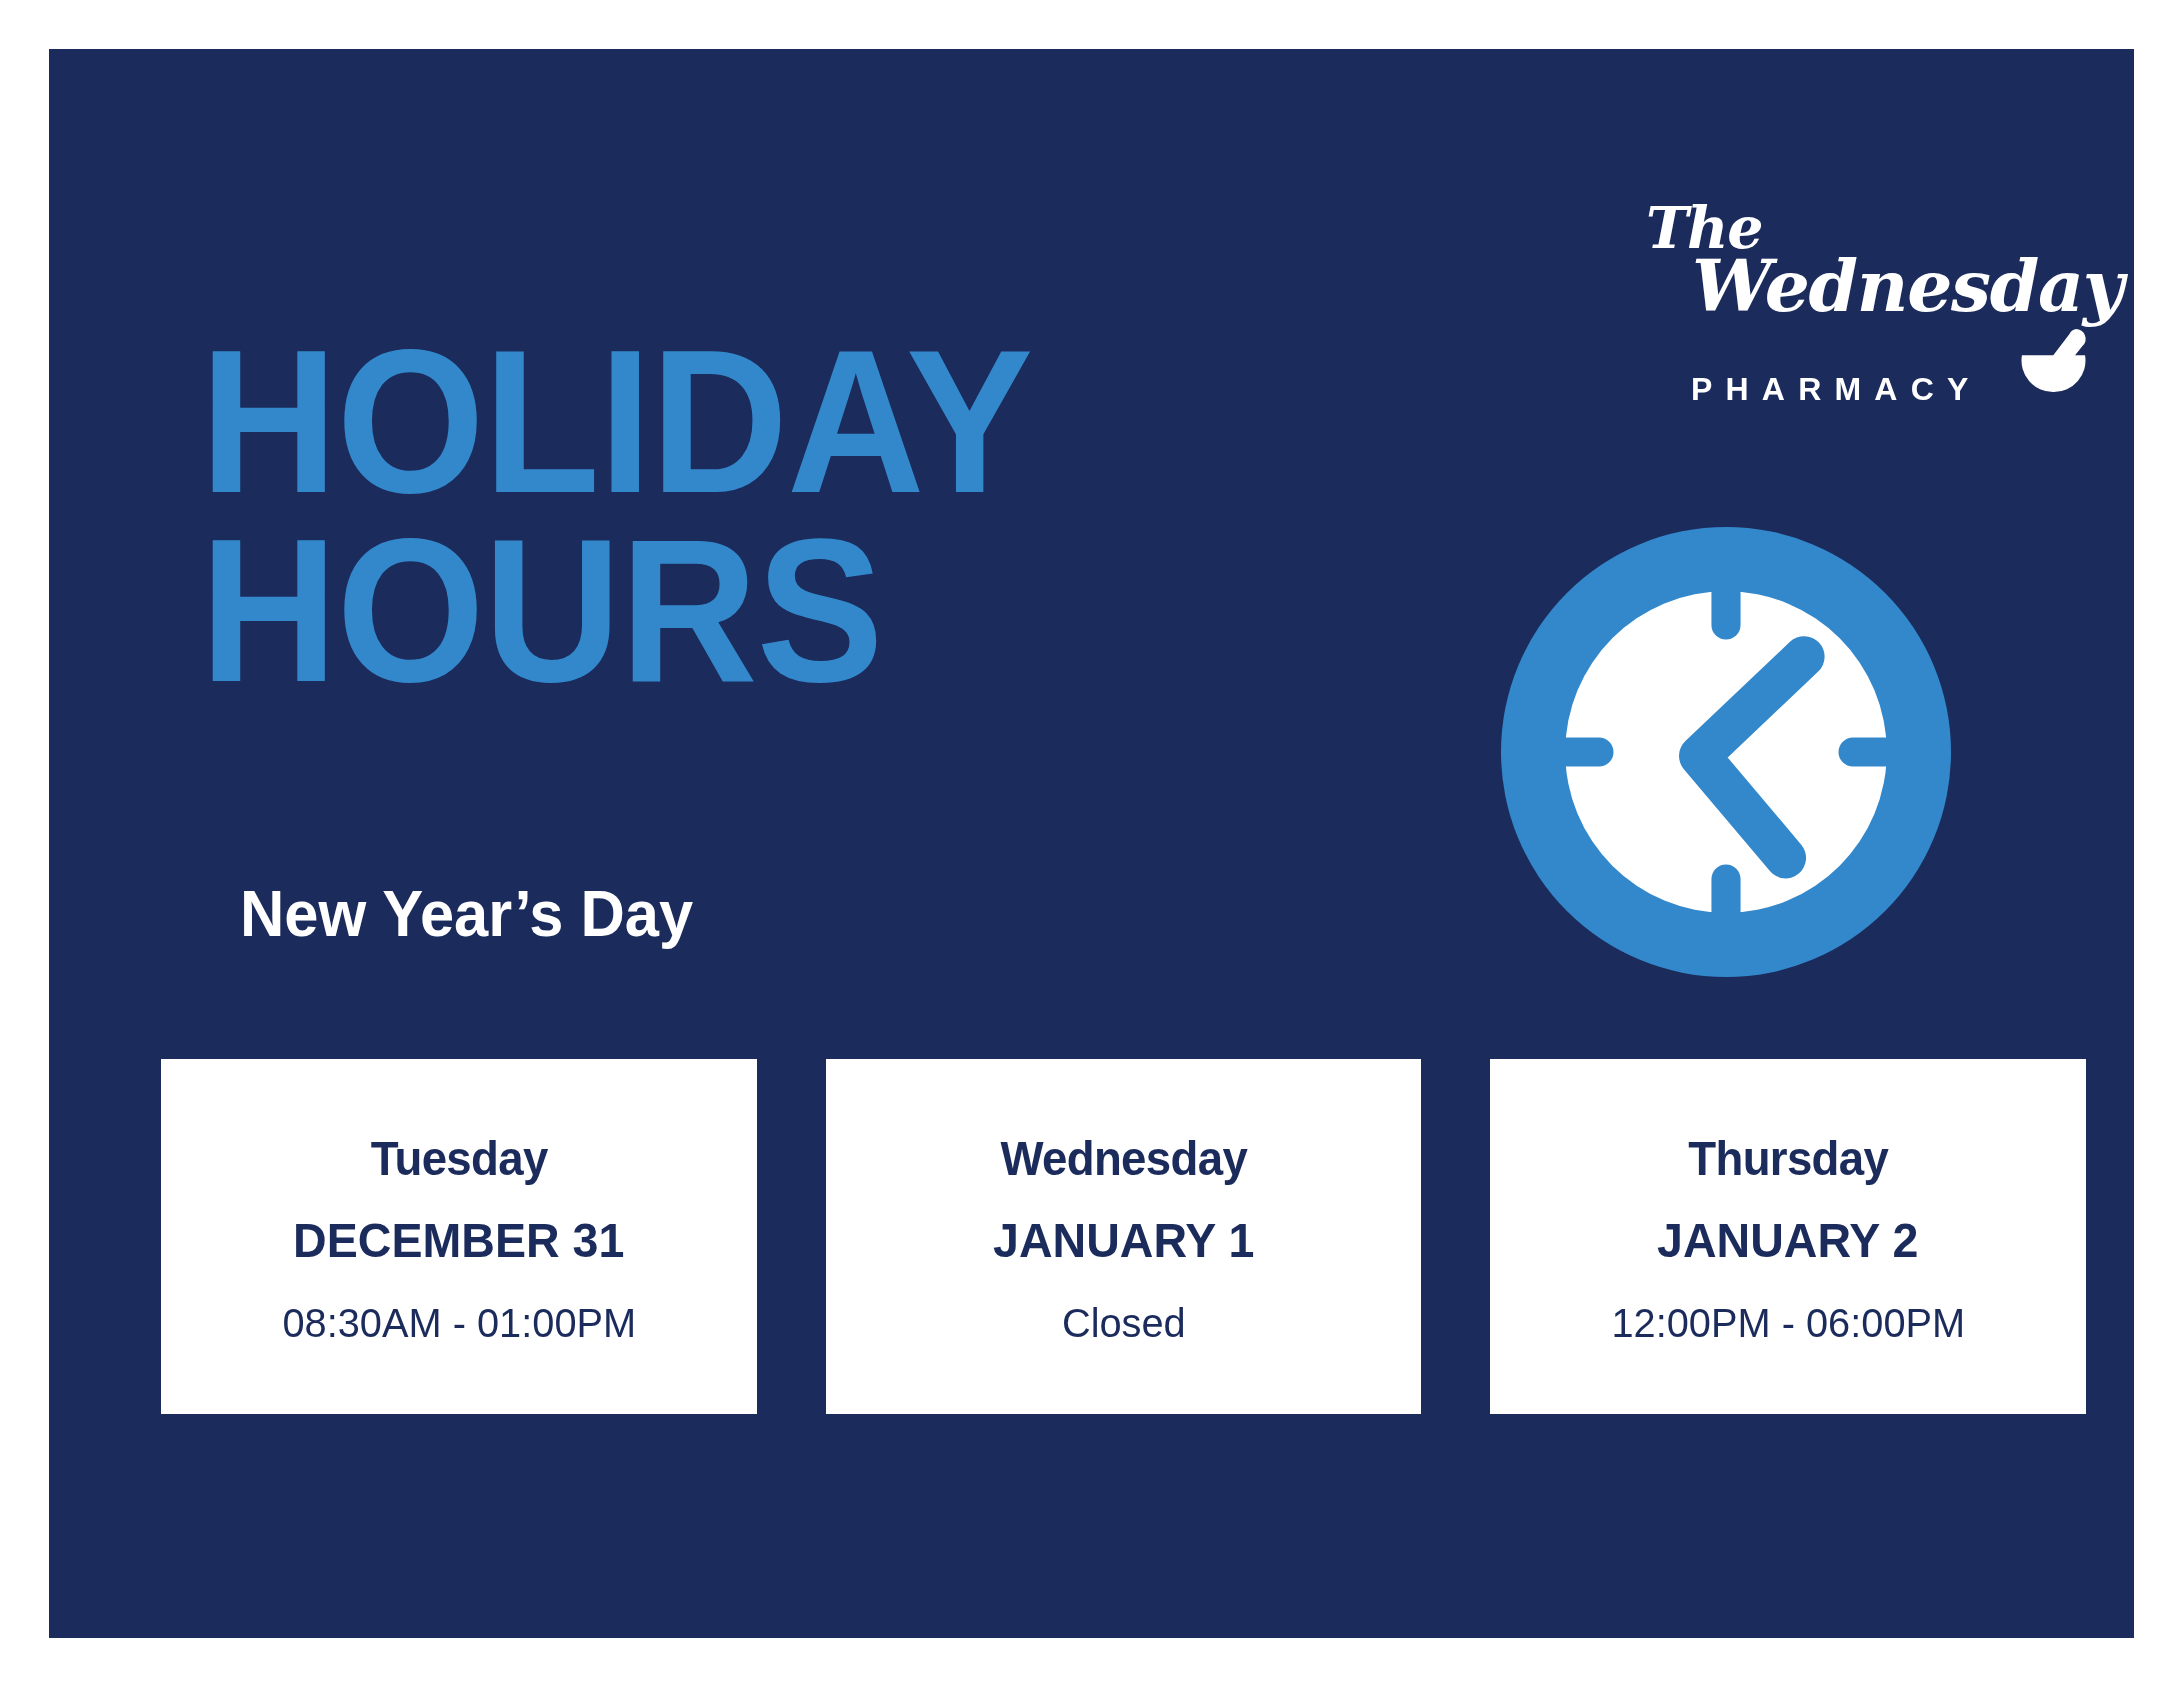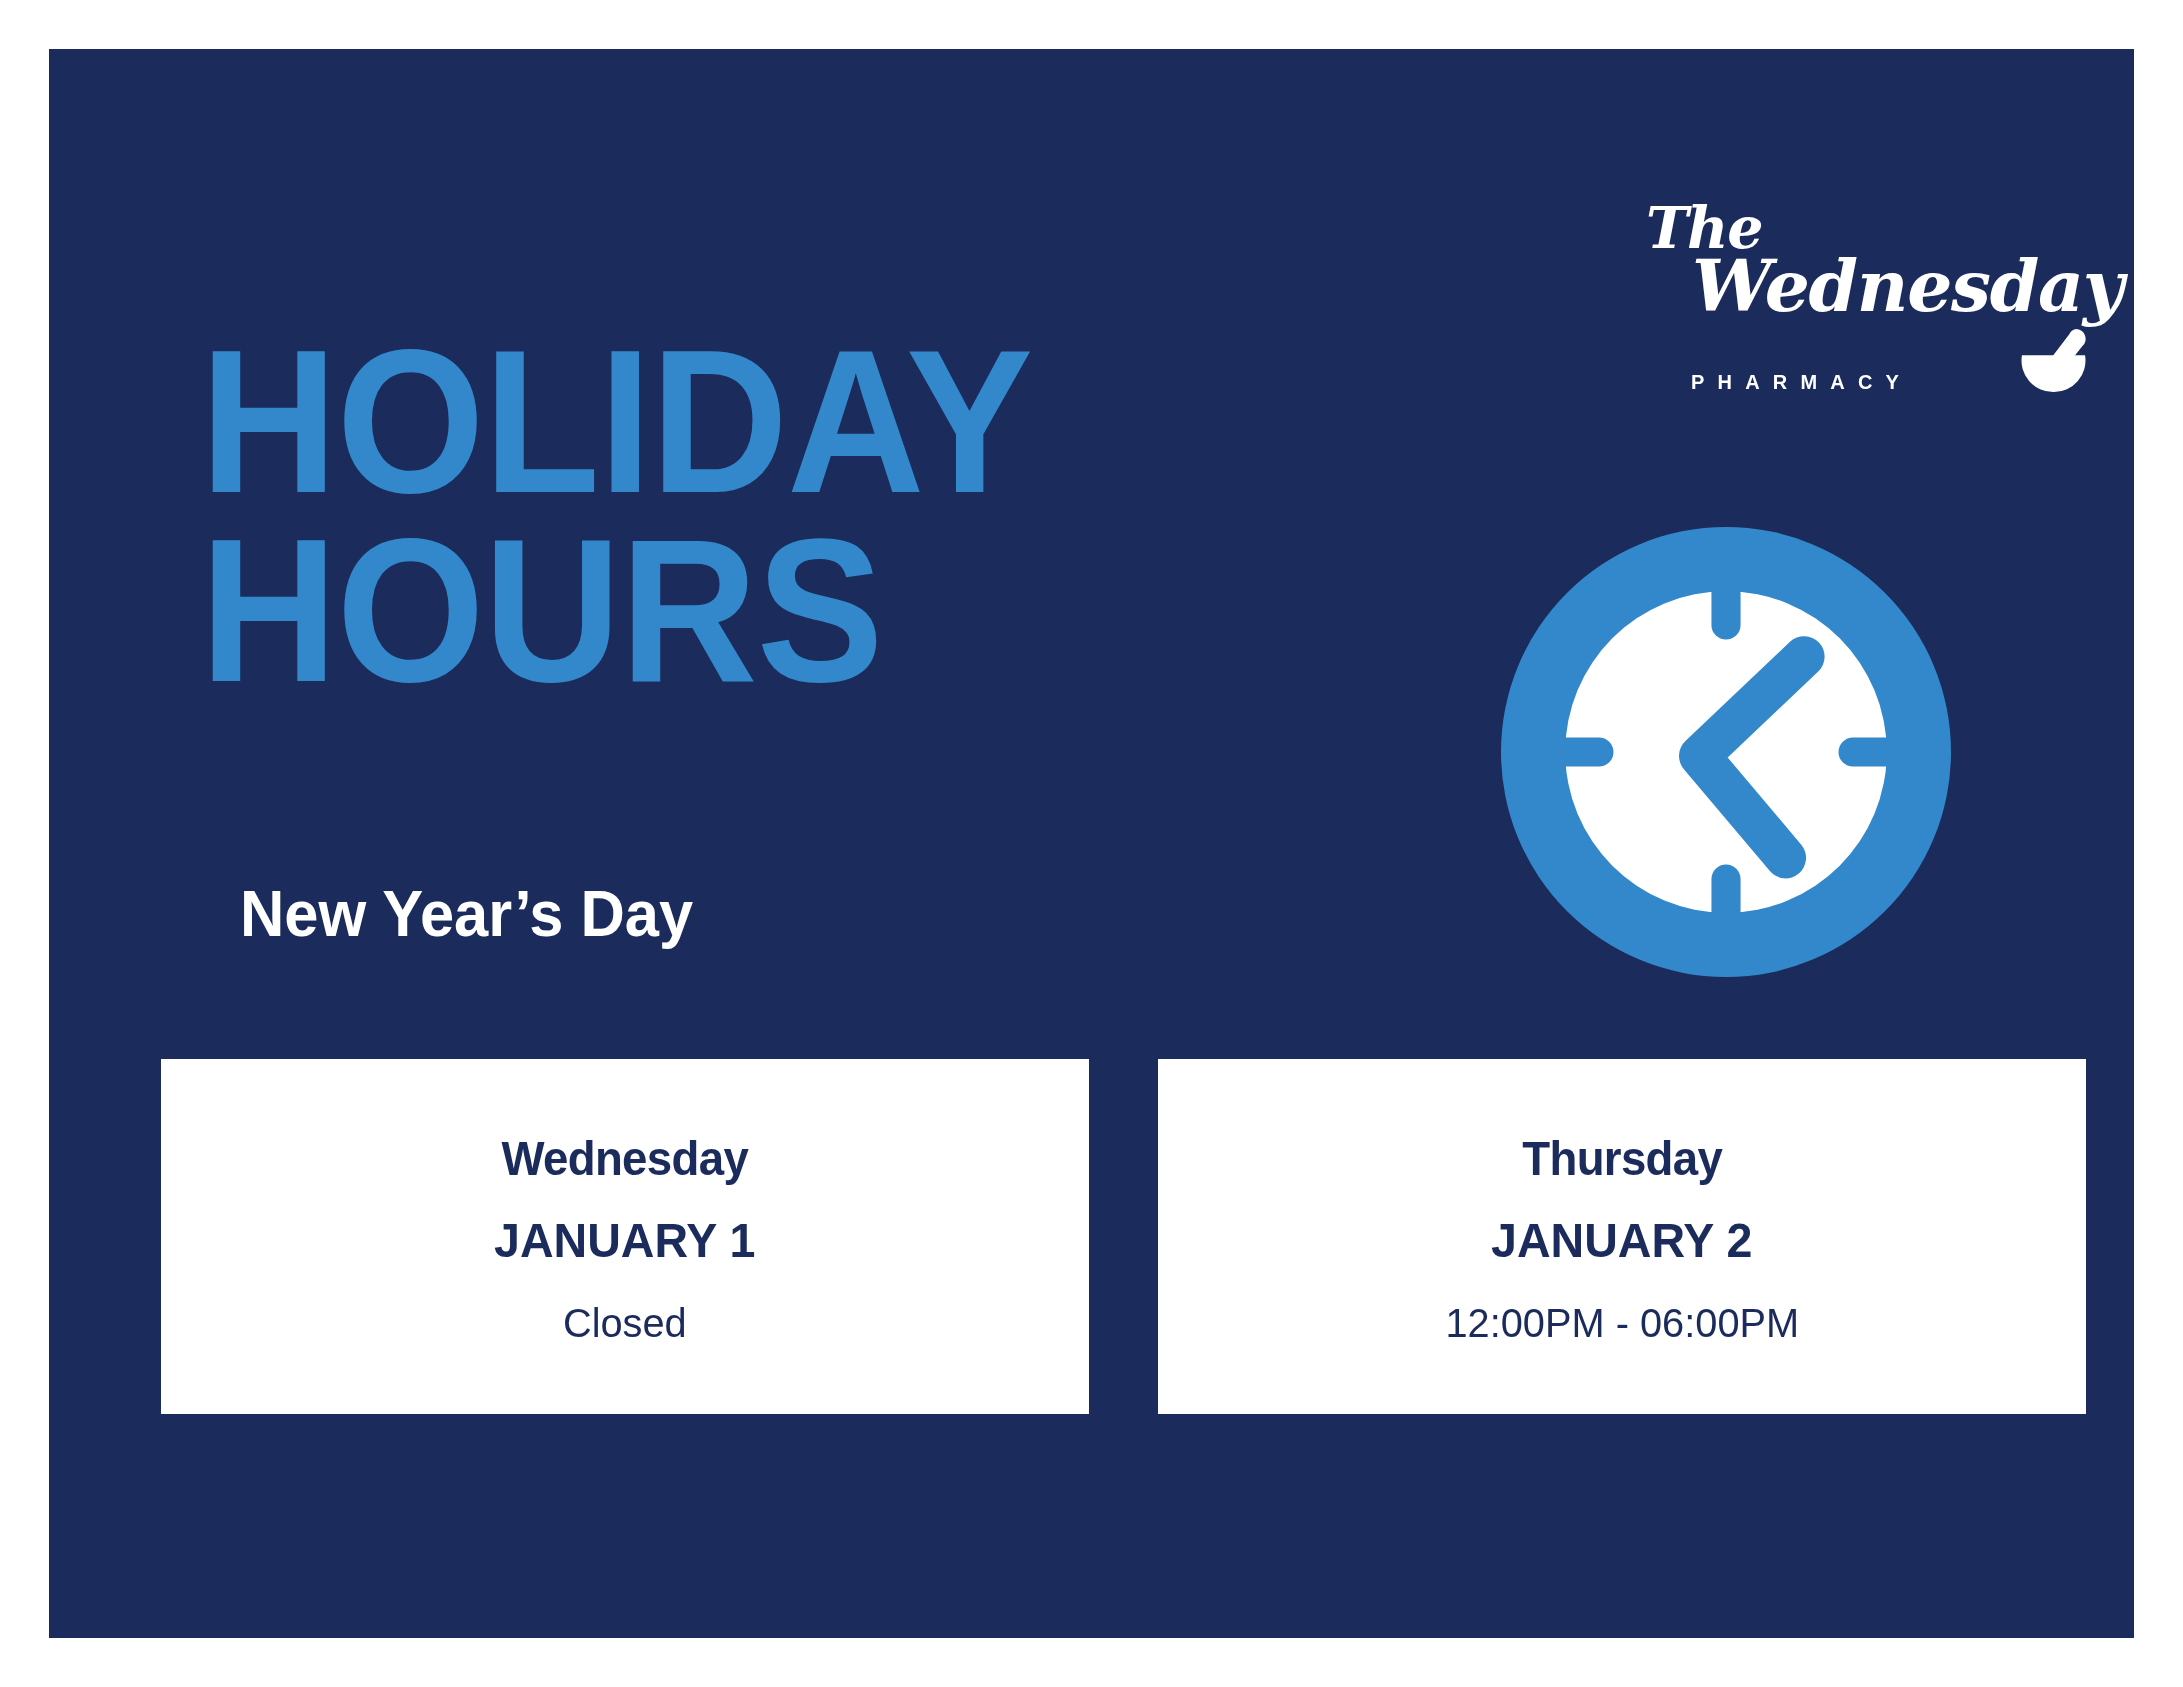--- a/index.html
+++ b/index.html
@@ -69,21 +69,21 @@
     position: absolute;
     right: -5.3px;
     top: 124px;
     width: 71px;
     height: 69px;
   }
   .logo-pharmacy {
     position: absolute;
     left: 57px;
     top: 169px;
-    font-size: 20px;
+    font-size: 32px;
     font-weight: 700;
     letter-spacing: 13.2px;
     color: #ffffff;
   }
 
   
   .headline {
     position: absolute;
     left: 151px;
     top: 278px;
@@ -194,20 +194,25 @@
     <rect x="318" y="78" width="44" height="92" rx="22" fill="#3388cc"></rect>
     <rect x="318" y="510" width="44" height="92" rx="22" fill="#3388cc"></rect>
     <rect x="78" y="318" width="92" height="44" rx="22" fill="#3388cc"></rect>
     <rect x="510" y="318" width="92" height="44" rx="22" fill="#3388cc"></rect>
 
     <path d="M458 196 L300 346 L430 500" fill="none" stroke="#3388cc" stroke-width="62" stroke-linecap="round" stroke-linejoin="round"></path>
   </svg>
 
   <div class="cards">
 
+    <div class="card">
+      <div class="card-weekday">Tuesday</div>
+      <div class="card-date">DECEMBER 31</div>
+      <div class="card-hours">08:30AM - 01:00PM</div>
+    </div>
 
     <div class="card">
       <div class="card-weekday">Wednesday</div>
       <div class="card-date">JANUARY 1</div>
       <div class="card-hours">Closed</div>
     </div>
 
     <div class="card">
       <div class="card-weekday">Thursday</div>
       <div class="card-date">JANUARY 2</div>

